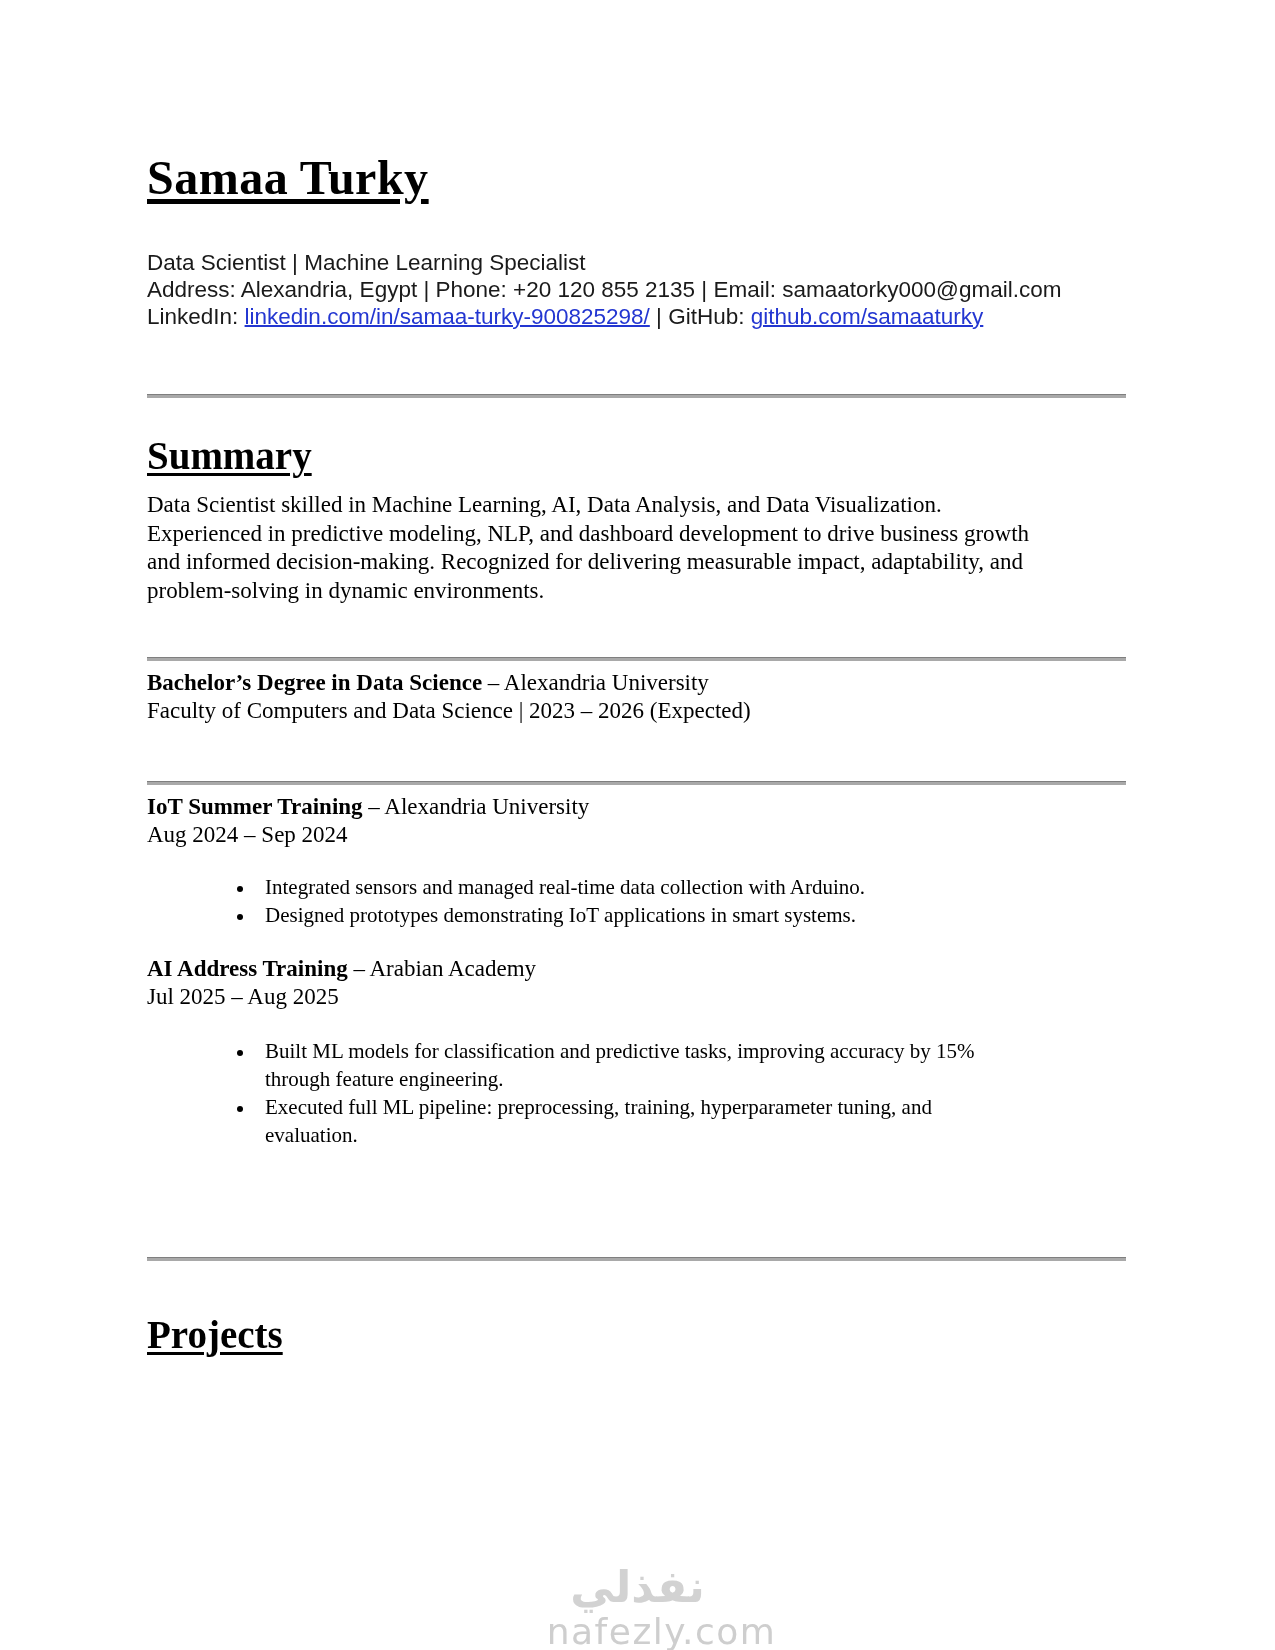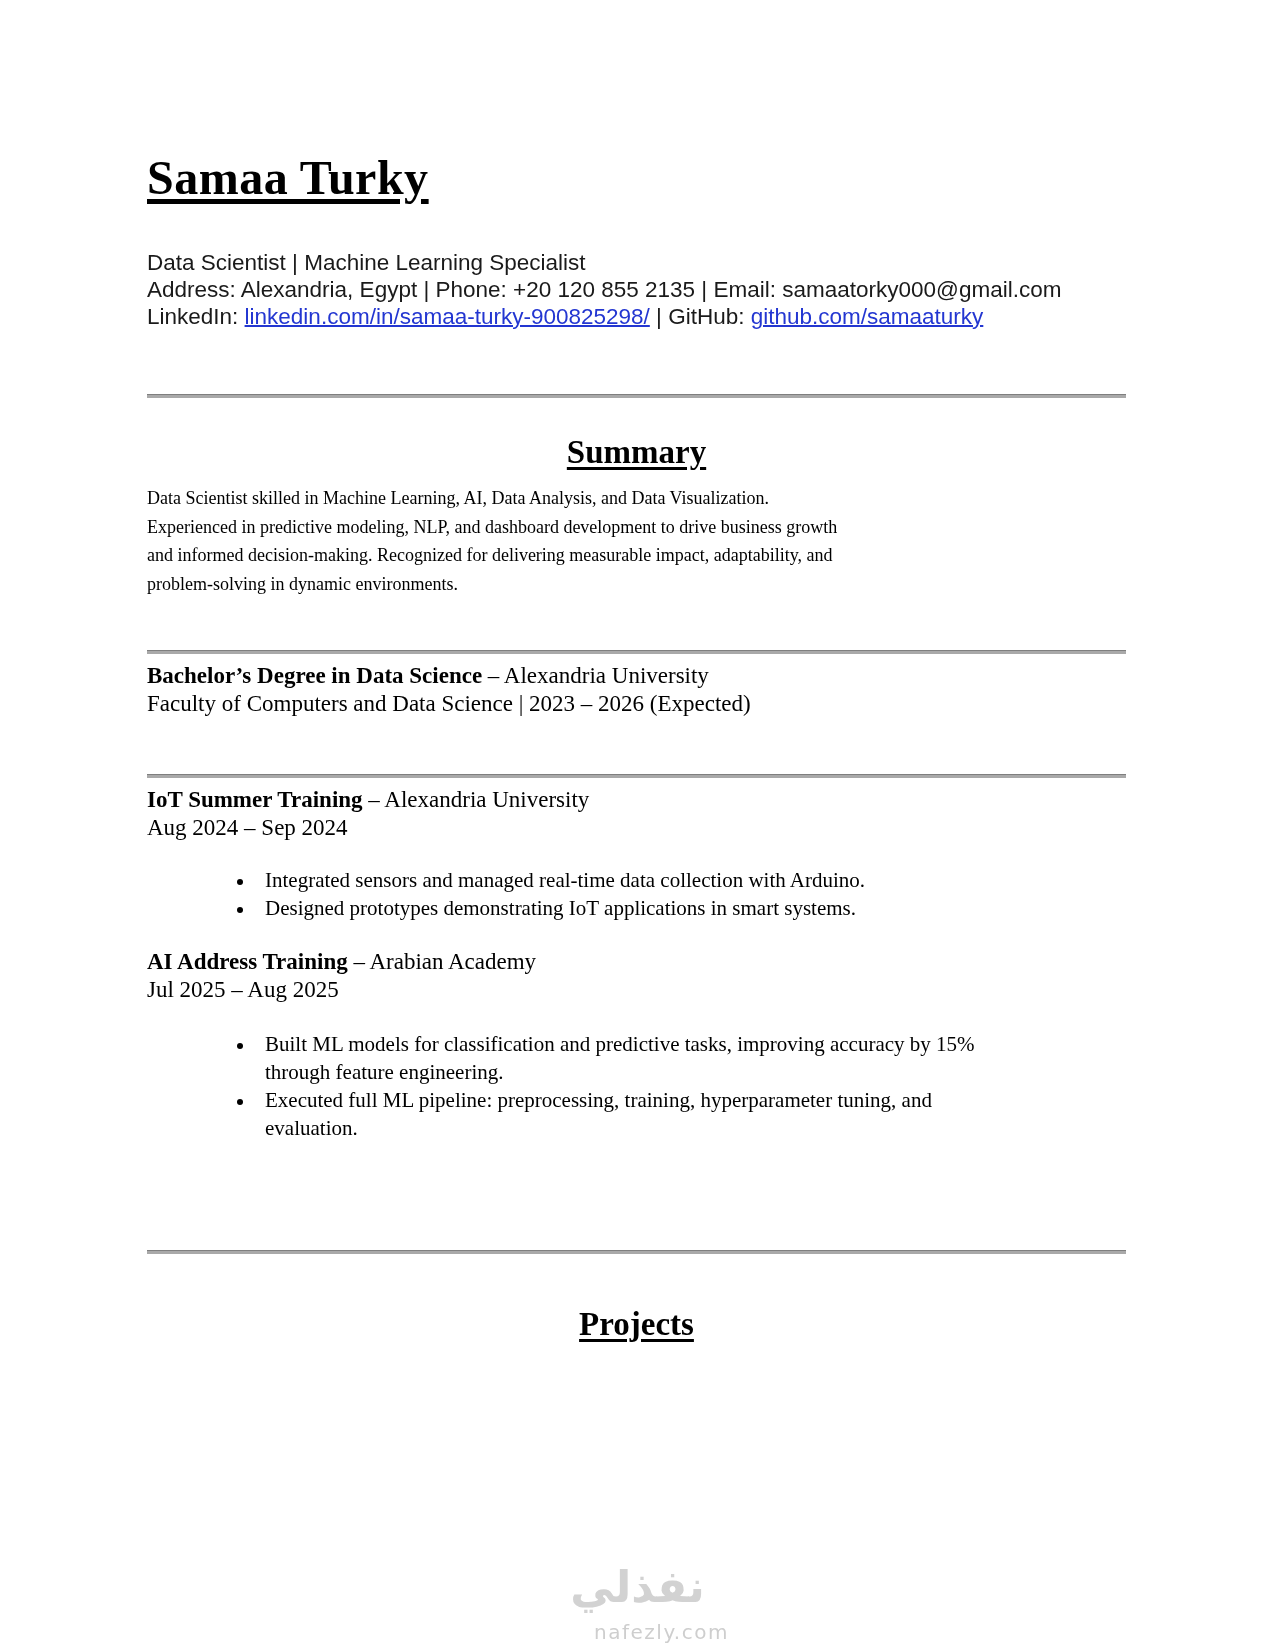--- a/index.html
+++ b/index.html
@@ -39,32 +39,31 @@
     margin:0;width:100%;
   }
   .rule-1{margin-top:64px;}
   .rule-2{margin-top:52px;}
   .rule-3{margin-top:56px;}
   .rule-4{margin-top:108px;}
 
   
   h2.section{
     margin:36px 0 0 0;
-    font-size:33px;line-height:1.15;font-weight:700;
+    font-size:39px;line-height:1.15;font-weight:700;
     text-decoration:underline;
     text-decoration-thickness:3px;
     text-underline-offset:4px;
-    text-align:center;
   }
   h2.projects{margin-top:52px;}
 
   
   .body-text{
     margin:12px 0 0 0;
-    font-size:18px;line-height:28.5px;
+    font-size:23px;line-height:28.5px;
   }
   .prewrap{white-space:pre-line;}
 
   .entry{margin:8px 0 0 0;font-size:23px;line-height:28px;}
   .entry .bold{font-weight:700;}
   .entry-2{margin-top:26px;}
 
   ul.bullets{
     margin:24px 0 0 0;
     padding:0 0 0 108px;
@@ -85,21 +84,21 @@
   }
   .wm-logo{
     direction:rtl;
     font-family:"DejaVu Sans", sans-serif;
     font-weight:700;
     font-size:44px;line-height:62px;
     color:#d2d2d2;
   }
   .wm-site{
     font-family:"DejaVu Sans", sans-serif;
-    font-size:20px;line-height:28px;
+    font-size:36px;line-height:28px;
     color:#cecece;
     letter-spacing:1.5px;
     padding-left:48px;
   }
 </style>
 </head>
 <body>
 
 <div class="page">
   <div class="content">

